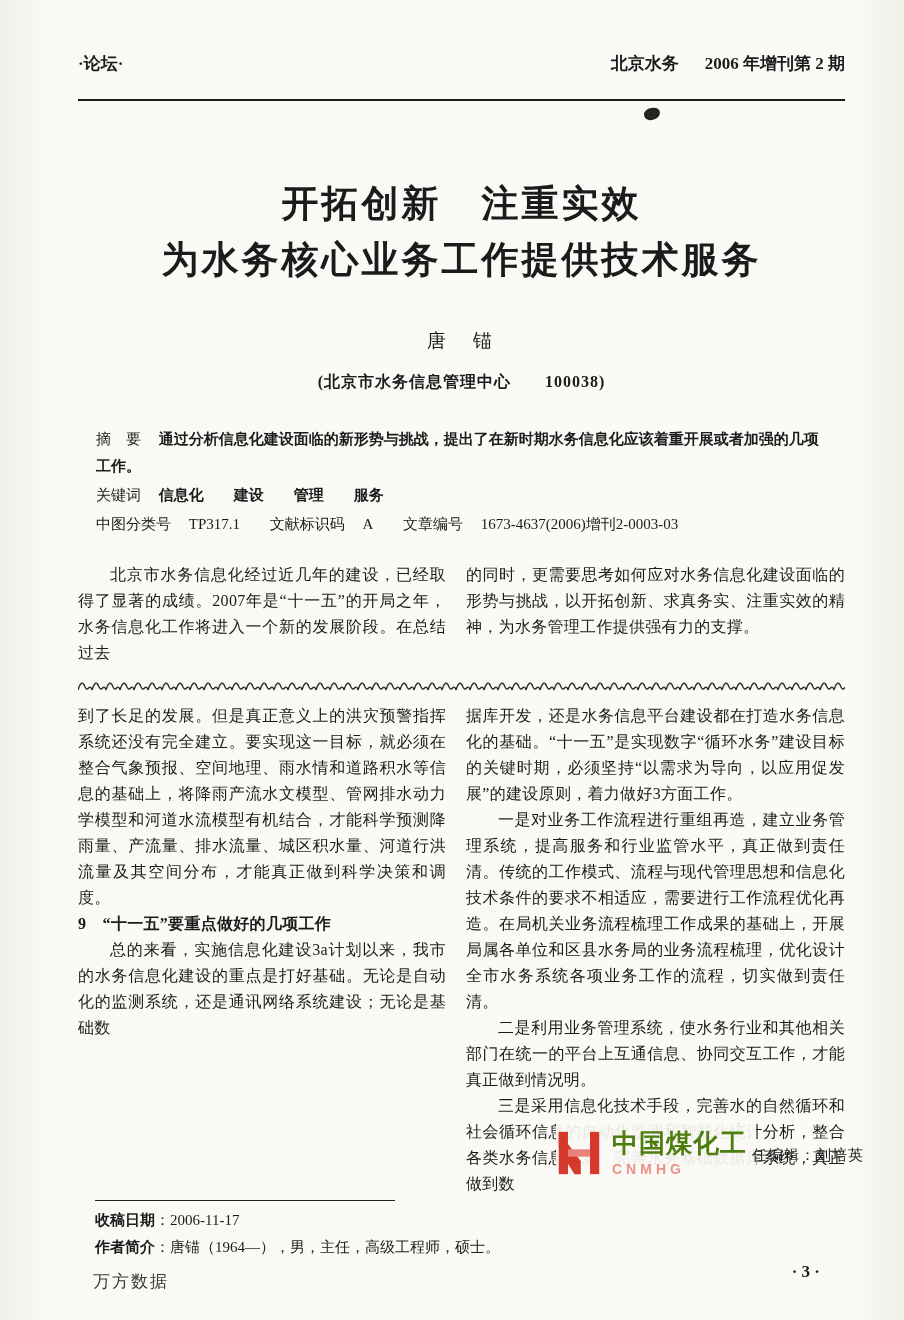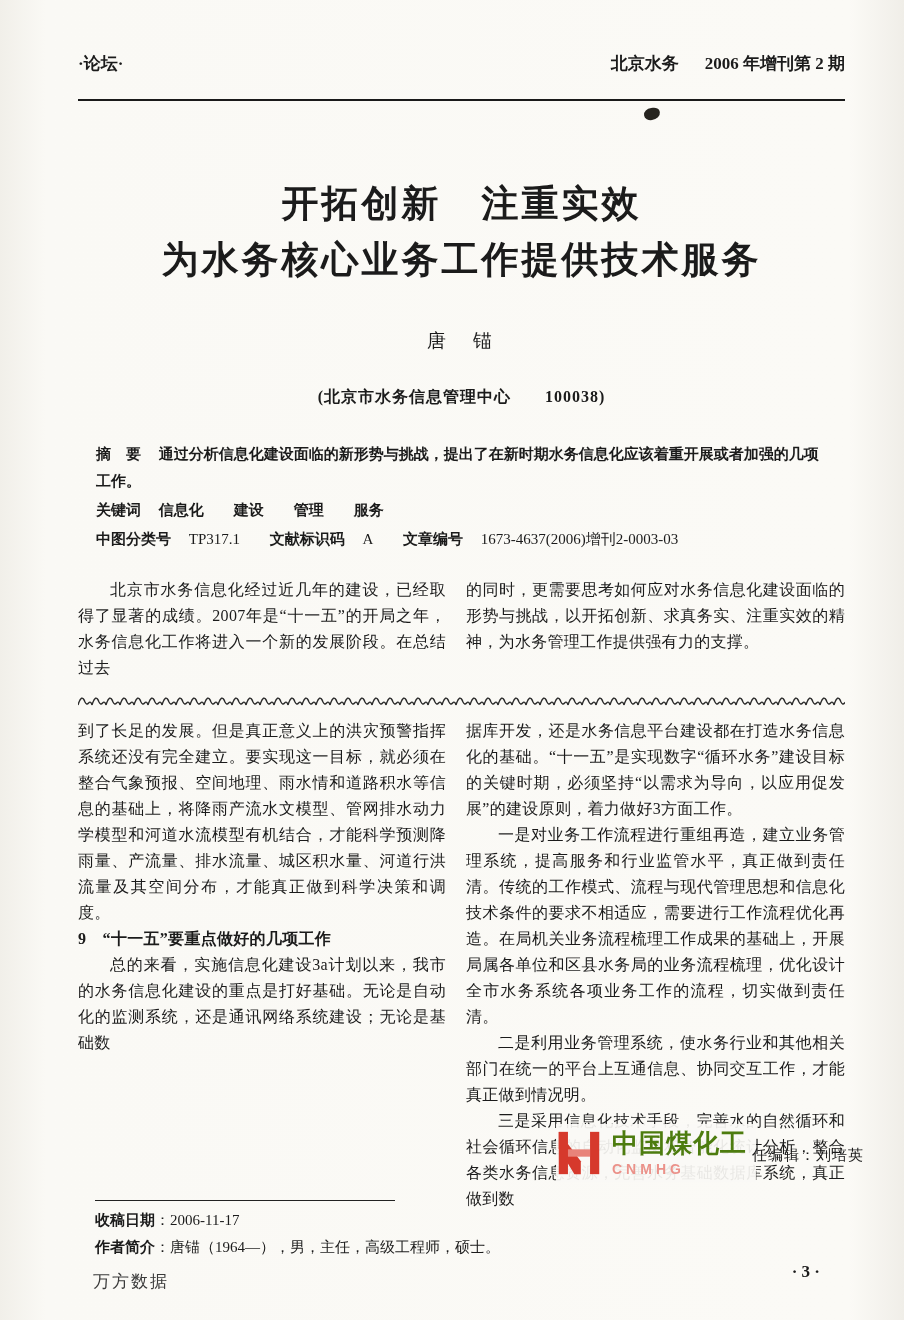--- a/index.html
+++ b/index.html
@@ -28,25 +28,25 @@
     background:#26241f;border-radius:50% 40% 55% 45%;
     transform:rotate(-8deg);
   }
   
   .title{
     margin-top:84px;text-align:center;
     font-size:37px;font-weight:700;letter-spacing:3px;line-height:1;
   }
   .title + .title{margin-top:19px;}
   .author{margin-top:50px;text-align:center;font-size:19px;letter-spacing:4px;}
-  .affil{margin-top:33px;text-align:center;font-size:16px;font-weight:700;letter-spacing:1px;}
+  .affil{margin-top:18px;text-align:center;font-size:16px;font-weight:700;letter-spacing:1px;}
   
   .meta{margin-top:33px;padding:0 18px;font-size:15px;line-height:27px;}
   .meta .row{margin-top:2px;}
-  .meta .lbl{font-weight:700;margin-right:14px;}
+  .meta .lbl{font-weight:400;margin-right:14px;}
   .meta .abstract-text{font-weight:700;}
   .meta .kw{font-weight:700;}
   .meta .val{font-weight:400;margin-right:26px;}
   
   .cols{display:flex;gap:20px;}
   .col-l{width:368px;}
   .col-r{flex:1;}
   .bodytext{font-size:16px;line-height:26px;text-align:justify;letter-spacing:.3px;justify-content:flex-end;}
   .bodytext p{margin:0;}
   .ind{text-indent:2em;}

